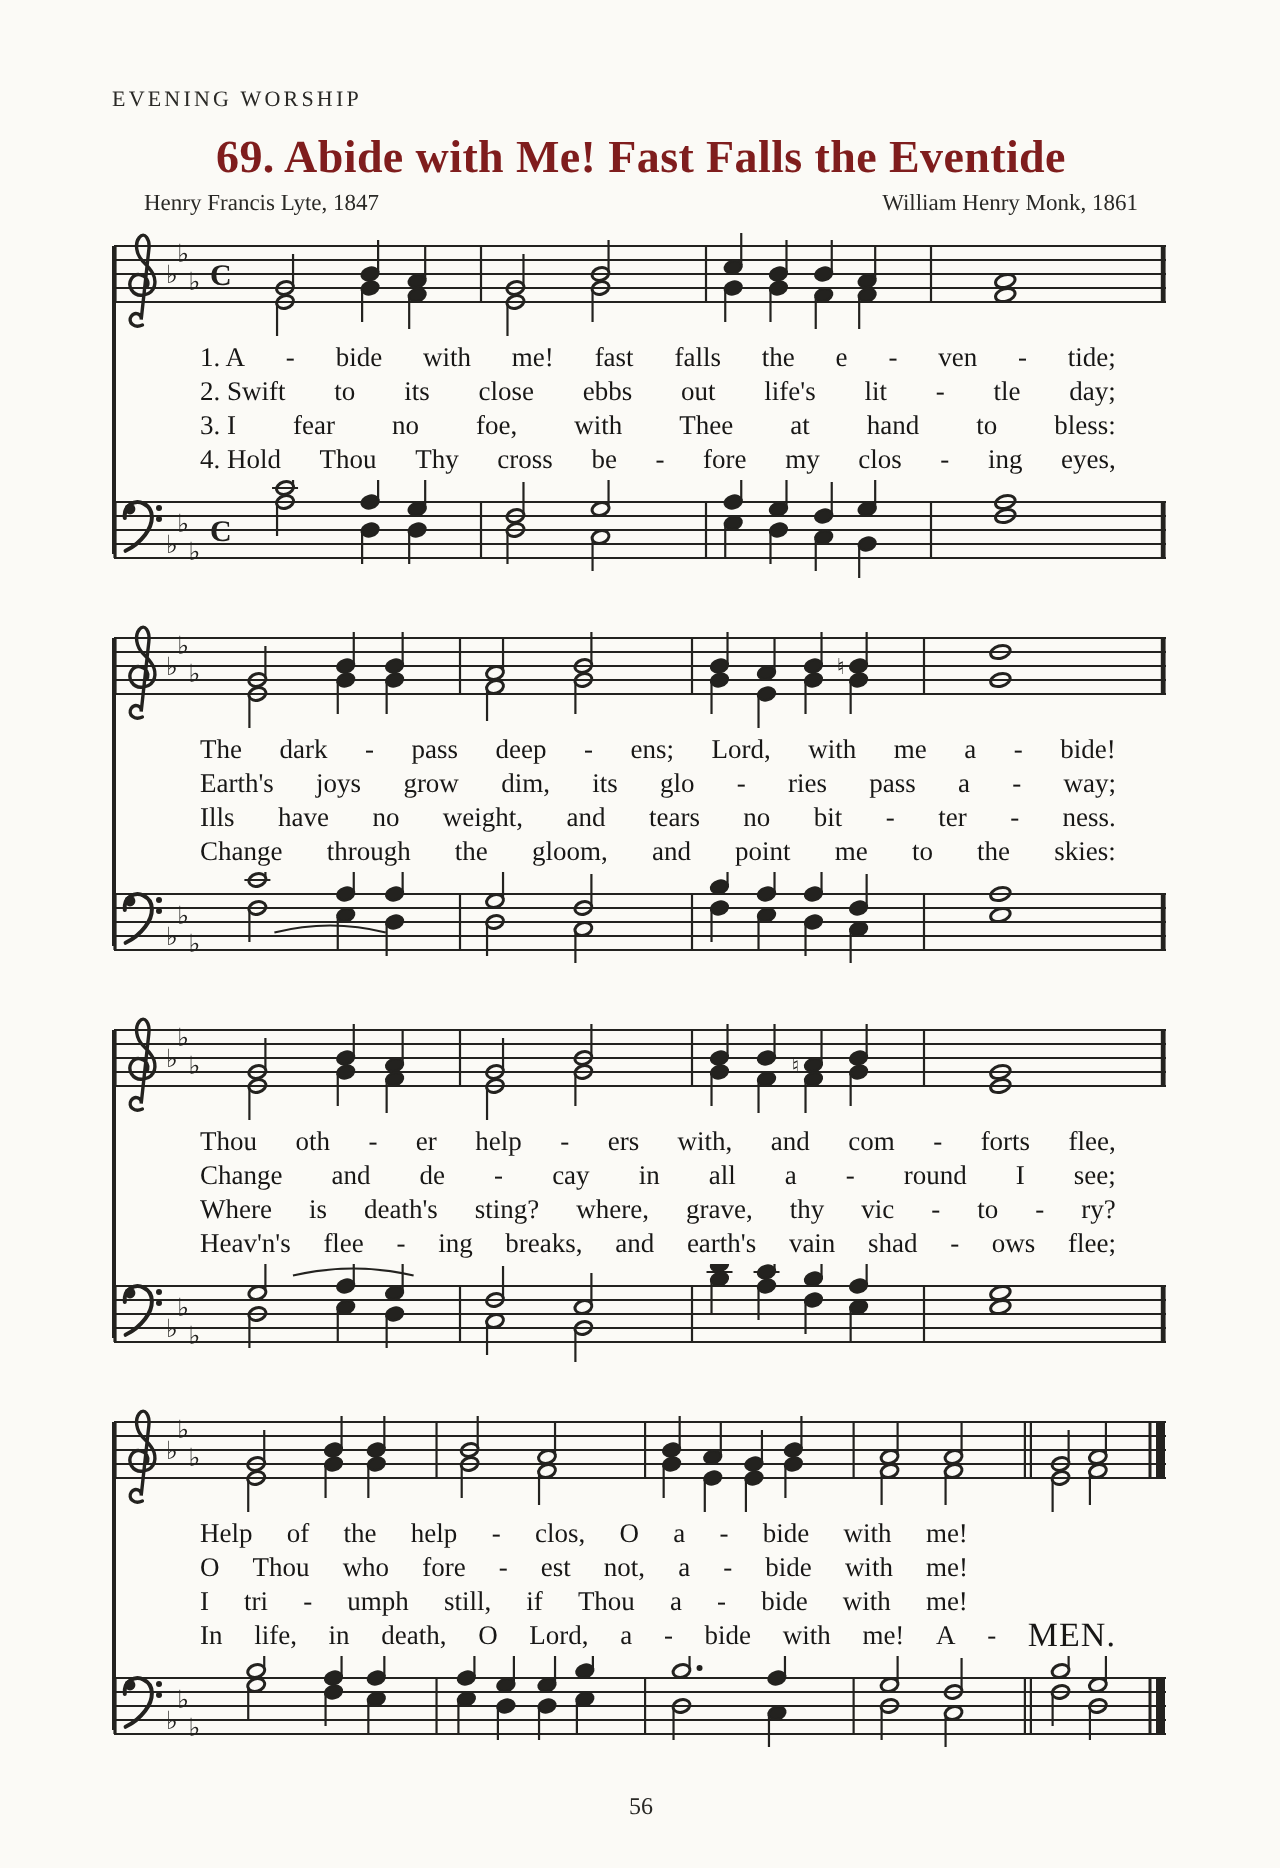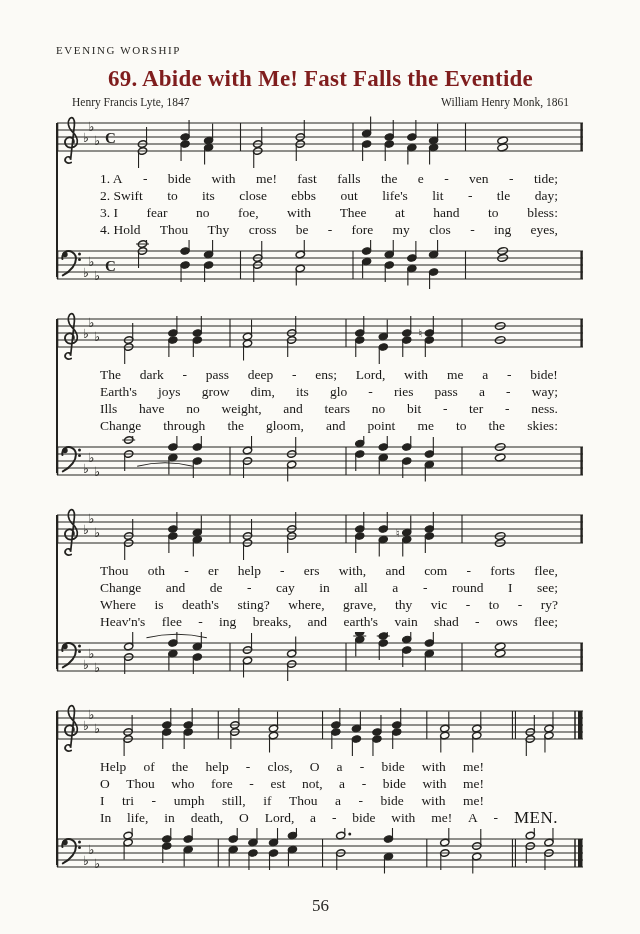--- a/index.html
+++ b/index.html
@@ -27,21 +27,21 @@
   svg.staff{display:block;width:528px;height:56px;}
   .lyrics{padding:2px 26px 2px 44px;}
   .lyric-line{
     display:flex;justify-content:space-between;align-items:flex-start;
     font-size:13.5px;line-height:17px;color:#181716;white-space:nowrap;
   }
   .lyric-line.short{padding-right:74px;}
   .lyric-token{display:inline-block;}
   .lyric-token.smallcaps{font-size:17px;letter-spacing:.5px;}
   .page-number{
-    text-align:center;font-size:17px;color:#2a2926;margin-top:4px;
+    text-align:center;font-size:12px;color:#2a2926;margin-top:4px;
   }
 </style>
 </head>
 <body>
 
 <div class="page">
   <div class="content">
     <div class="running-head">EVENING WORSHIP</div>
     <h1 class="hymn-title">69. Abide with Me! Fast Falls the Eventide</h1>
     <div class="credits">

